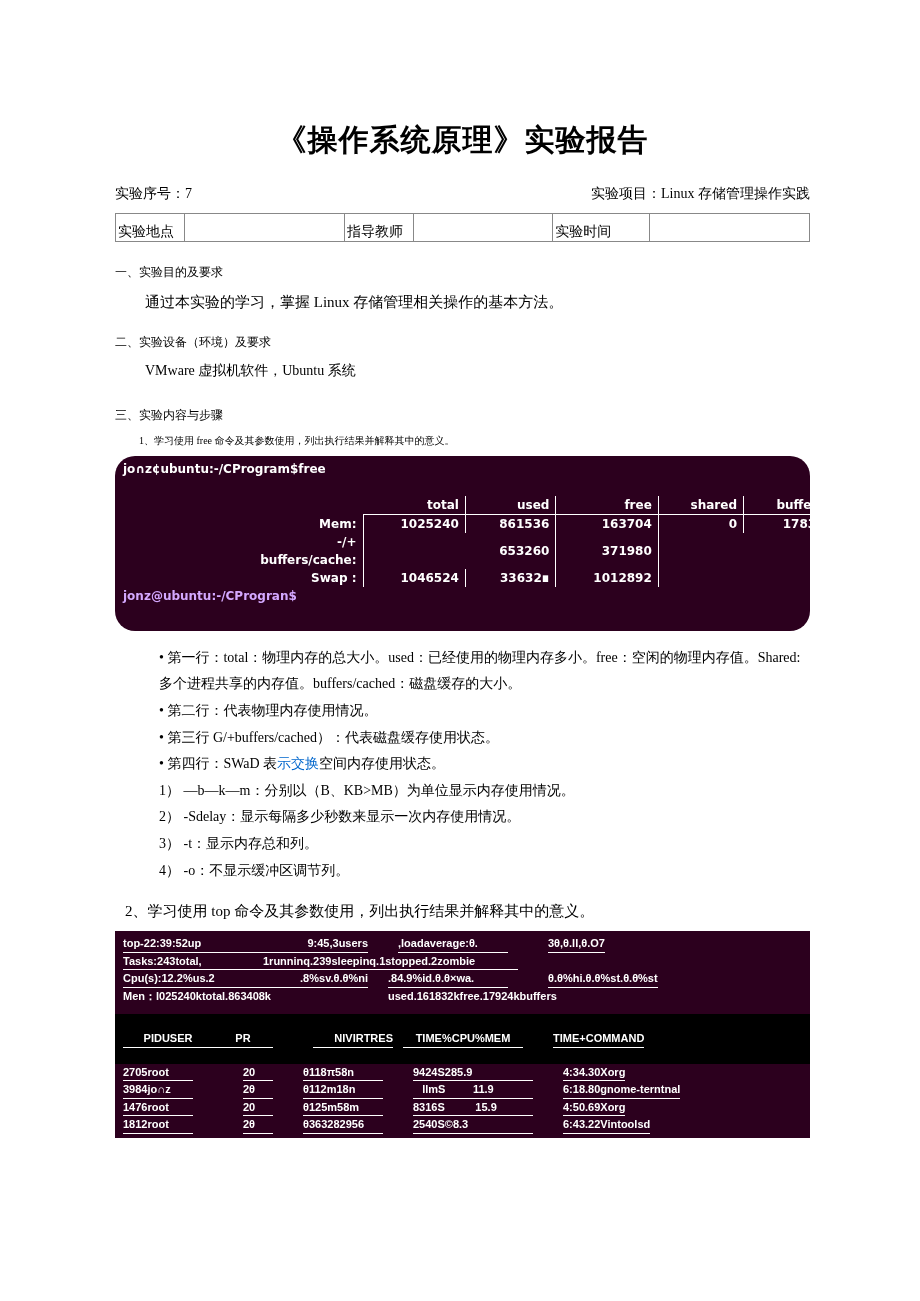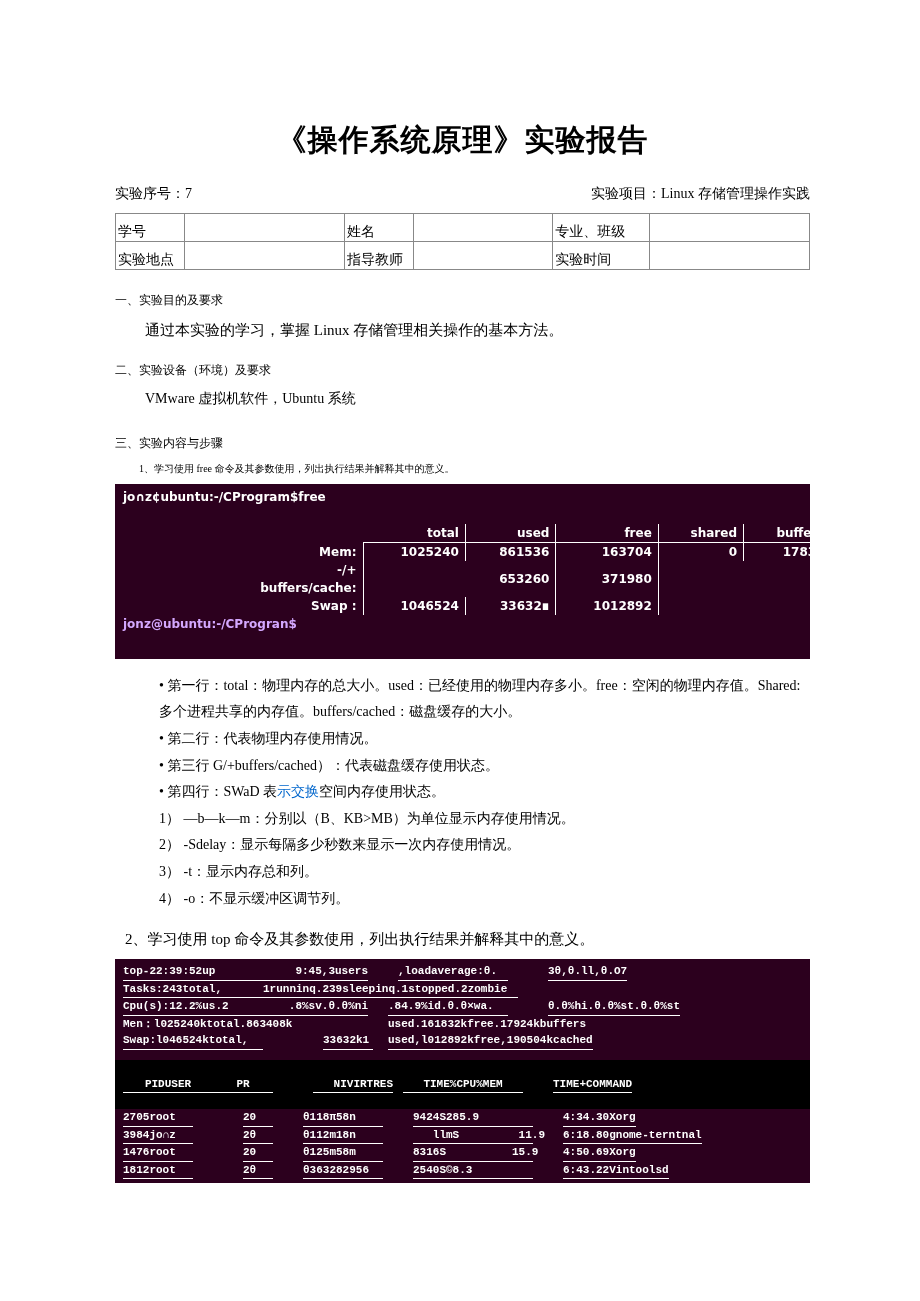--- a/index.html
+++ b/index.html
@@ -12,56 +12,48 @@
   .info-table td:nth-child(1){ width: 10%; }
   .info-table td:nth-child(2){ width: 23%; }
   .info-table td:nth-child(3){ width: 10%; }
   .info-table td:nth-child(4){ width: 20%; }
   .info-table td:nth-child(5){ width: 14%; }
   .info-table td:nth-child(6){ width: 23%; }
   .section-h { font-size: 12px; margin-top: 16px; margin-bottom: 8px; }
   .indent { margin-left: 30px; font-size: 15px; line-height: 1.8; }
   .indent2 { margin-left: 30px; font-size: 14px; line-height: 1.7; }
   .step-h { font-size: 10px; margin: 10px 0 8px 24px; }
-  .term { background: #2c001e; color: #fff; font-family: "DejaVu Sans", "Arial", sans-serif; font-size: 12px; line-height: 1.5; padding: 4px 8px 4px 8px; margin-bottom: 14px; position: relative; }
+  .term { background: #2c001e; color: #fff; font-family: "DejaVu Sans", "Arial", sans-serif; font-size: 12px; line-height: 1.5; padding: 4px 8px 4px 8px; margin-bottom: 14px; position: relative; border-radius: 20px; }
   .term table { border-collapse: collapse; width: 100%; }
   .term th { font-weight: bold; text-align: right; padding: 0 6px; color: #fff; border-bottom: 1px solid #fff; border-right: 1px solid #fff; }
   .term td { text-align: right; padding: 0 6px; color: #fff; border-right: 1px solid #fff; font-weight: bold;}
   .term td:first-child { text-align: right; }
   .free-tbl { margin-left: 120px; width: 560px; }
   .bullets { margin-left: 44px; font-size: 14px; line-height: 1.9; }
   .bullets .link { color: #0066cc; }
   .nums { margin-left: 44px; font-size: 14px; line-height: 1.9; }
   .q2 { font-size: 15px; margin: 18px 0 10px 10px; }
-  .term2 { background: #2c001e; color: #fff; font-family: Liberation Mono, monospace; font-size: 11px; line-height: 1.5; padding: 4px 8px; font-weight: bold; }
+  .term2 { background: #2c001e; color: #fff; font-family: Liberation Sans, sans-serif; font-size: 11px; line-height: 1.5; padding: 4px 8px; font-weight: bold; }
   .term2 .row { display: flex; white-space: pre; }
   .term2 .bb { border-bottom: 1px solid #fff; }
   .term2 span.c { display: inline-block; }
 </style>
 </head>
 <body>
 
 <div class="page">
   <h1 class="title">《操作系统原理》实验报告</h1>
 
   <div class="meta-row">
     <span>实验序号：7</span>
     <span>实验项目：Linux 存储管理操作实践</span>
   </div>
 
   <table class="info-table">
     <tbody>
-        <tr>
-      <td>学号</td>
-          <td></td>
-      <td>姓名</td>
-          <td></td>
-      <td>专业、班级</td>
-          <td></td>
-    </tr>
     <tr>
       <td>实验地点</td>
           <td></td>
       <td>指导教师</td>
           <td></td>
       <td>实验时间</td>
           <td></td>
     </tr>
   </tbody>
     </table>
@@ -138,21 +130,20 @@
     <div>4） -o：不显示缓冲区调节列。</div>
   </div>
 
   <div class="q2">2、学习使用 top 命令及其参数使用，列出执行结果并解释其中的意义。</div>
 
   <div class="term2">
     <div class="row"><span class="c bb" style="width:140px">top-22:39:52up</span><span class="c bb" style="width:105px;text-align:right">9:45,3users</span><span class="c" style="width:30px"></span><span class="c bb" style="width:110px">,loadaverage:θ.</span><span class="c" style="width:40px"></span><span class="c bb">3θ,θ.ll,θ.O7</span></div>
     <div class="row"><span class="c bb" style="width:140px">Tasks:243total,</span><span class="c bb" style="width:255px">1runninq.239sleepinq.1stopped.2zombie</span></div>
     <div class="row"><span class="c bb" style="width:140px">Cpu(s):12.2%us.2</span><span class="c bb" style="width:105px;text-align:right">.8%sv.θ.θ%ni</span><span class="c" style="width:20px"></span><span class="c bb" style="width:120px">.84.9%id.θ.θ×wa.</span><span class="c" style="width:40px"></span><span class="c bb">θ.θ%hi.θ.θ%st.θ.θ%st</span></div>
     <div class="row"><span class="c" style="width:175px">Men：l025240ktotal.863408k</span><span class="c" style="width:90px"></span><span class="c">used.161832kfree.17924kbuffers</span></div>
-    <div class="row"><span class="c bb" style="width:140px">Swap:l046524ktotal,</span><span class="c" style="width:60px"></span><span class="c bb" style="width:50px">33632k1</span><span class="c" style="width:15px"></span><span class="c bb">used,l012892kfree,190504kcached</span></div>
     <div style="height:10px"></div>
     <div class="row" style="background:#000;color:#fff;margin:0 -8px;padding:16px 8px">
       <span class="c bb" style="width:90px;text-align:center">PIDUSER</span>
       <span class="c bb" style="width:60px;text-align:center">PR</span>
       <span class="c" style="width:40px"></span>
       <span class="c bb" style="width:80px;text-align:right">NIVIRTRES</span>
       <span class="c" style="width:10px"></span>
       <span class="c bb" style="width:120px;text-align:center">TIME%CPU%MEM</span>
       <span class="c" style="width:30px"></span>
       <span class="c bb">TIME+COMMAND</span>

